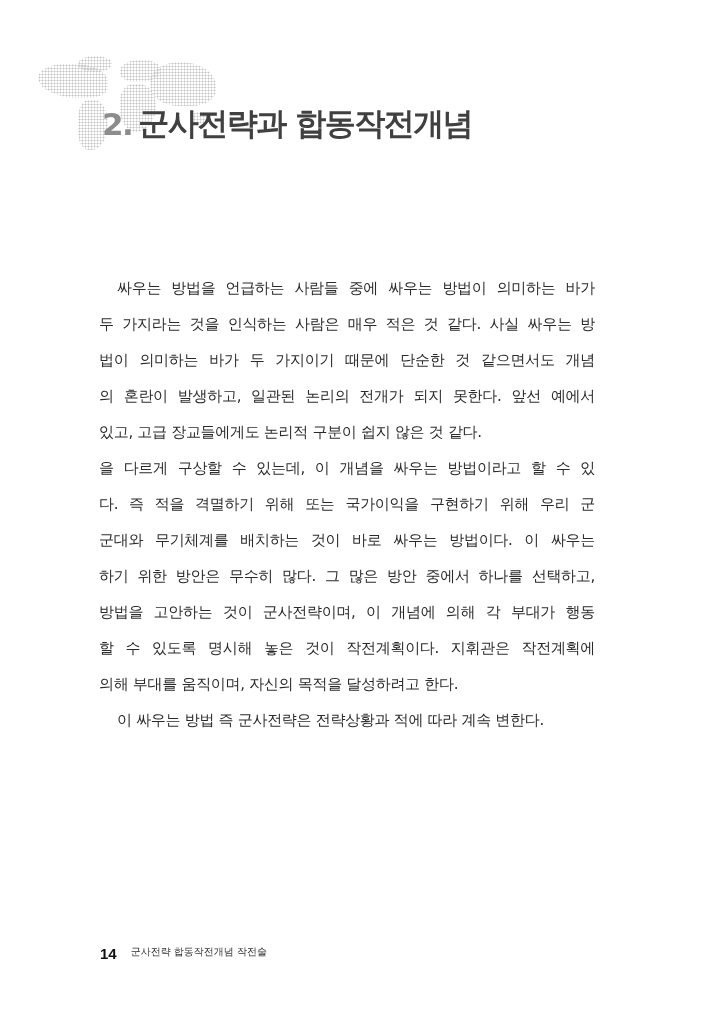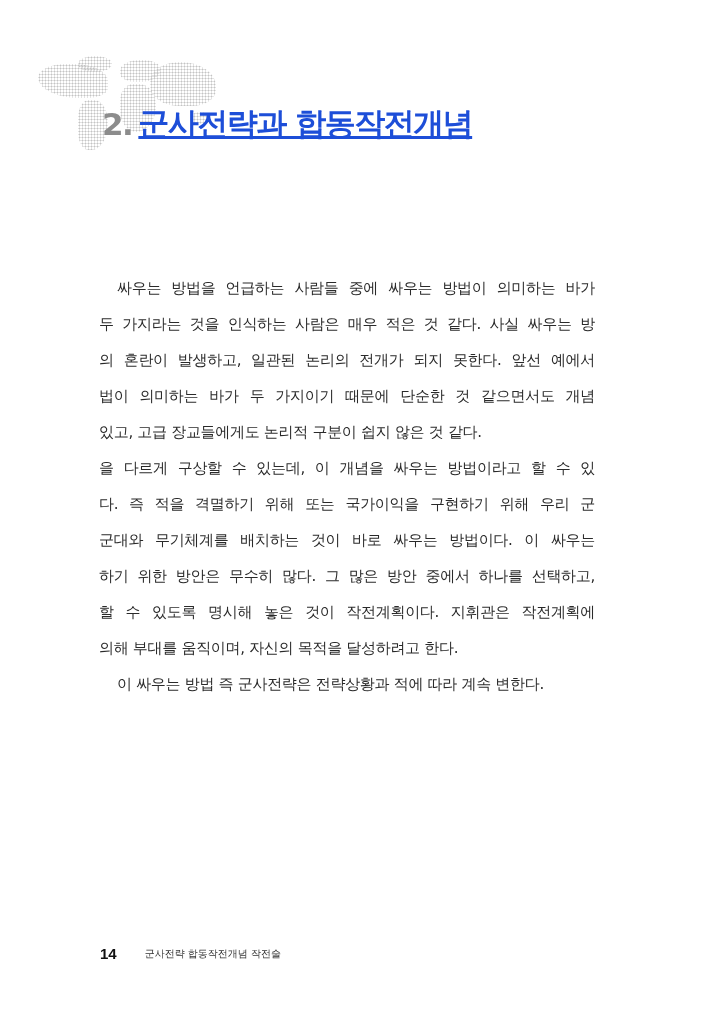--- a/index.html
+++ b/index.html
@@ -27,21 +27,21 @@
       height: 40px;
       display: flex;
       align-items: center;
       font-family: "DejaVu Sans", sans-serif;
       font-weight: bold;
       font-size: 31px;
       letter-spacing: -1.5px;
       white-space: nowrap;
     }
     .title .num { color: #8c8c8c; margin-right: 6px; }
-    .title .text { color: #1d4ed8; text-decoration: underline; }
+    .title .text { color: #404040; }
 
     .body-text {
       position: absolute;
       left: 99px;
       top: 270px;
       width: 496px;
     }
     .line {
       height: 36px;
       line-height: 36px;
@@ -54,22 +54,22 @@
       letter-spacing: -0.3px;
     }
     .line.indent { padding-left: 18px; }
     .line.last { text-align-last: left; }
 
     .footer {
       position: absolute;
       left: 100px;
       top: 945px;
       display: flex;
-      align-items: center;
-      gap: 28px;
+      align-items: flex-start;
+      gap: 14px;
       white-space: nowrap;
     }
     .footer .page-num {
       font-family: "Liberation Sans", sans-serif;
       font-weight: bold;
       font-size: 15px;
       color: #111111;
     }
     .footer .running-title {
       font-family: "DejaVu Sans", sans-serif;
@@ -91,27 +91,28 @@
 </div>
 
 <div class="title">
   <span class="num">2.</span>
   <span class="text">군사전략과 합동작전개념</span>
 </div>
 
 <div class="body-text">
   <div class="line indent">싸우는 방법을 언급하는 사람들 중에 싸우는 방법이 의미하는 바가</div>
   <div class="line">두 가지라는 것을 인식하는 사람은 매우 적은 것 같다. 사실 싸우는 방</div>
+  <div class="line">법이 의미하는 바가 두 가지이기 때문에 단순한 것 같으면서도 개념</div>
   <div class="line">의 혼란이 발생하고, 일관된 논리의 전개가 되지 못한다. 앞선 예에서</div>
-  <div class="line">법이 의미하는 바가 두 가지이기 때문에 단순한 것 같으면서도 개념</div>
   <div class="line last">있고, 고급 장교들에게도 논리적 구분이 쉽지 않은 것 같다.</div>
   <div class="line">을 다르게 구상할 수 있는데, 이 개념을 싸우는 방법이라고 할 수 있</div>
   <div class="line">다. 즉 적을 격멸하기 위해 또는 국가이익을 구현하기 위해 우리 군</div>
   <div class="line">군대와 무기체계를 배치하는 것이 바로 싸우는 방법이다. 이 싸우는</div>
   <div class="line">하기 위한 방안은 무수히 많다. 그 많은 방안 중에서 하나를 선택하고,</div>
+  <div class="line">방법을 고안하는 것이 군사전략이며, 이 개념에 의해 각 부대가 행동</div>
   <div class="line">할 수 있도록 명시해 놓은 것이 작전계획이다. 지휘관은 작전계획에</div>
   <div class="line last">의해 부대를 움직이며, 자신의 목적을 달성하려고 한다.</div>
   <div class="line indent last">이 싸우는 방법 즉 군사전략은 전략상황과 적에 따라 계속 변한다.</div>
 </div>
 
 <div class="footer">
   <span class="page-num">14</span>
   <span class="running-title">군사전략 합동작전개념 작전술</span>
 </div>
 

